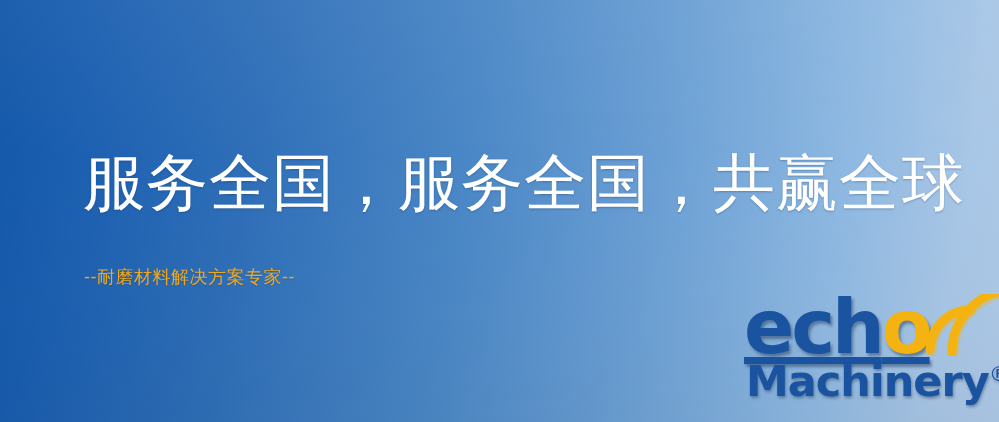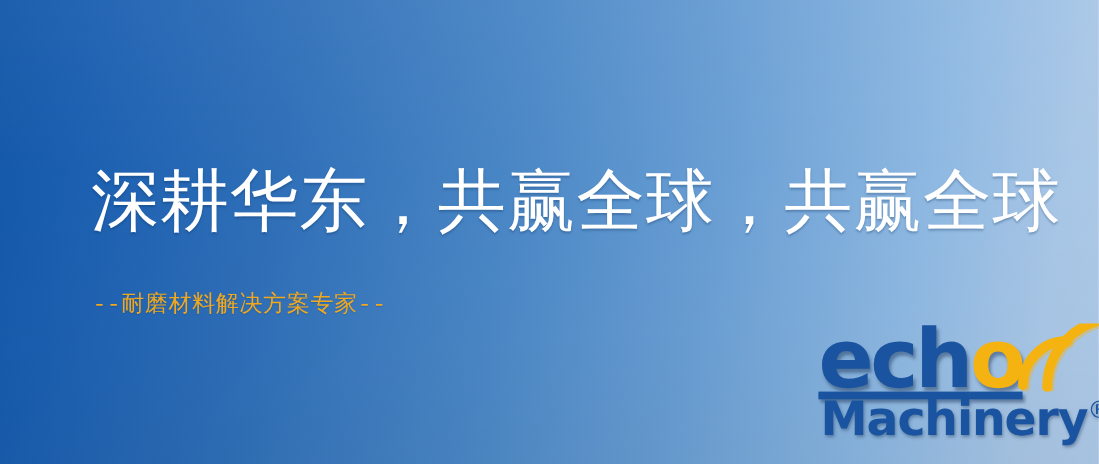--- a/index.html
+++ b/index.html
@@ -45,22 +45,22 @@
     letter-spacing: 1px;
     color: #ffffff;
     white-space: nowrap;
     text-shadow: 0 1px 2px rgba(10,45,90,0.30);
   }
 
   #subtitle {
     position: absolute;
     left: 84px;
     top: 268px;
-    font-family: Liberation Mono, monospace;
-    font-size: 21px;
+    font-family: Liberation Sans, sans-serif;
+    font-size: 18px;
     line-height: 1;
     letter-spacing: 0.5px;
     color: #f0a81e;
     white-space: nowrap;
     text-shadow: 0 1px 1px rgba(10,45,90,0.22);
   }
 
   
   #logo {
     position: absolute;
@@ -120,21 +120,21 @@
     letter-spacing: 0;
   }
 </style>
 </head>
 <body>
 
 <div id="banner">
 
   <div id="sheen"></div>
 
-  <div id="headline">深耕华东，共赢全球，共赢全球</div>
+  <div id="headline">服务全国，服务全国，共赢全球</div>
 
   <div id="subtitle">--耐磨材料解决方案专家--</div>
 
   <div id="logo">
 
     <div id="logo-wordmark">
       <div class="logo-echo-text"><span>ech</span><span class="logo-o">o</span></div>
 
       <svg id="logo-waves" viewBox="0 0 78 62">
         <g fill="none" stroke="#f5b312" stroke-linecap="round">

